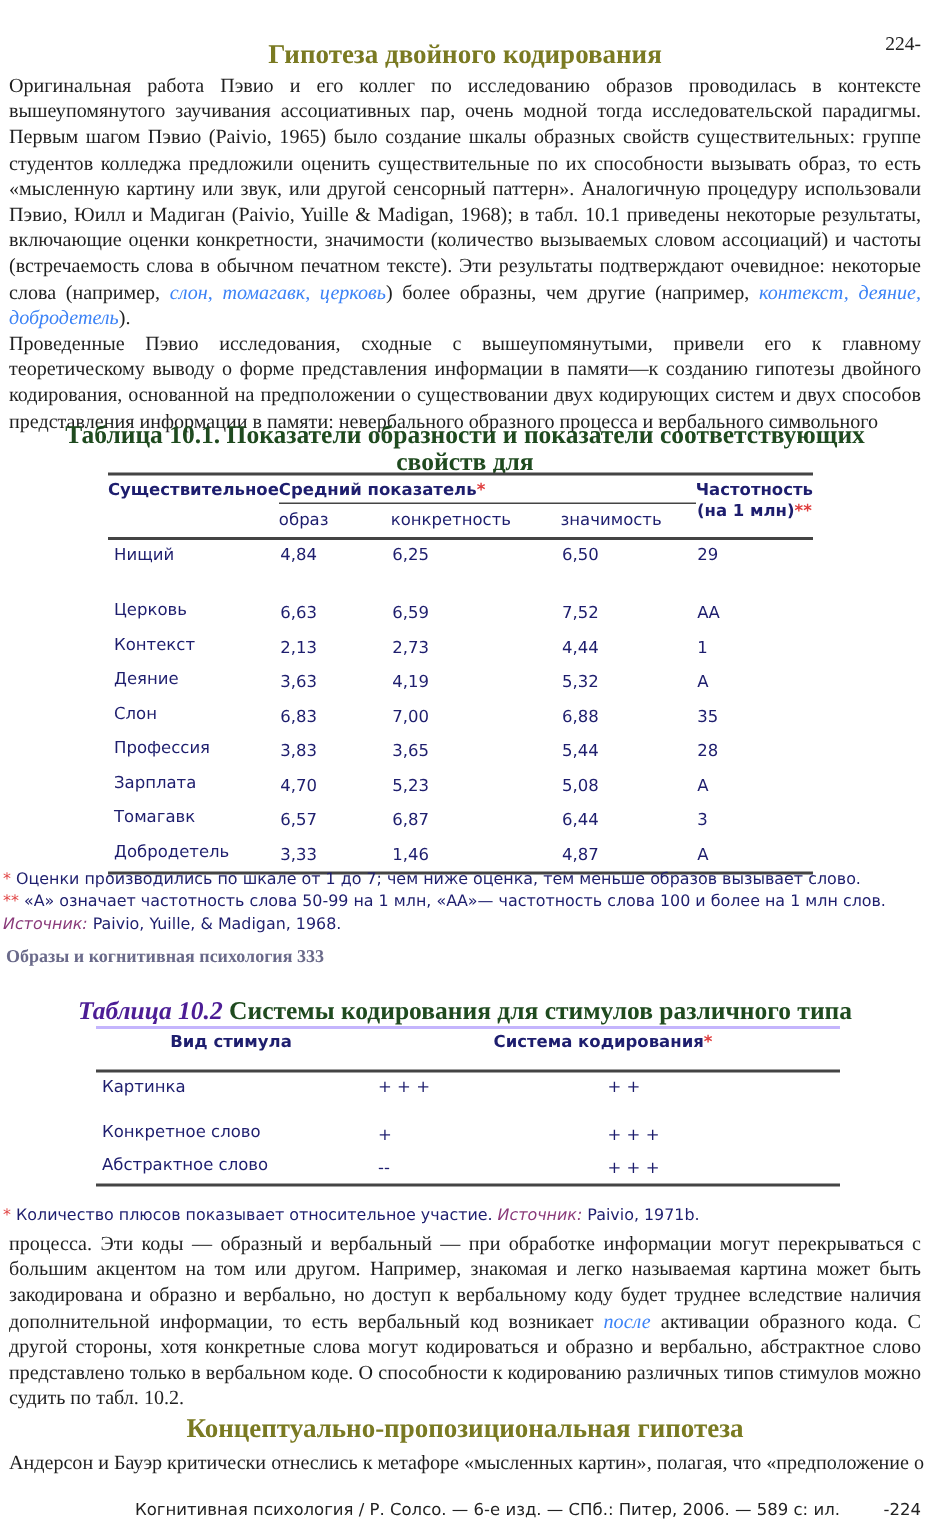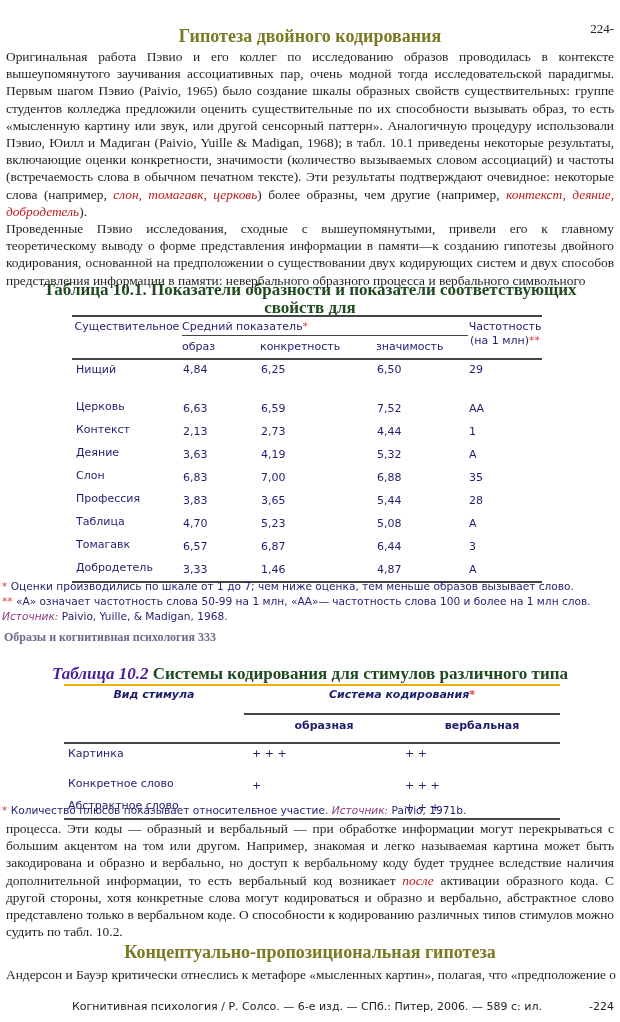--- a/index.html
+++ b/index.html
@@ -1,27 +1,27 @@
 <!DOCTYPE html>
 <html><head>
   <meta charset="utf-8">
   <style>
     html, body { margin: 0; padding: 0; background: #ffffff; }
     body { width: 620px; height: 1022px; position: relative; overflow: hidden; font-family: "Liberation Serif", "DejaVu Serif", serif; color: #1a1a1a; }
     .page-num-top { position: absolute; top: 2px; right: 6px; font-size: 13px; color: #222; margin-top: 19px; }
     .h1 { position: absolute; left: 0; width: 620px; text-align: center; font-weight: bold; font-size: 18px; color: #7a7a22; }
     .para { position: absolute; left: 6px; width: 608px; font-size: 13.4px; line-height: 17.2px; text-align: justify; color: #1f1f1f; }
     .para p { margin: 0; }
-    .em { font-style: italic; color: #b91c1c; }
+    .em { font-style: italic; color: #3b82f6; }
     .t-caption { position: absolute; left: 20px; width: 580px; text-align: center; font-weight: bold; font-size: 17px; line-height: 18px; color: #1f4a1f; }
     .t-caption .em2 { font-style: italic; color: #4c1d95; }
     .sans { font-family: "DejaVu Sans", "Liberation Sans", sans-serif; }
     table { border-collapse: collapse; }
     .tbl1 { position: absolute; left: 72px; width: 470px; top: 315px; font-size: 11px; color: #1e1e6e; }
-    .tbl1 th { font-weight: normal; color: #1e1e6e; vertical-align: top; line-height: 14px; }
+    .tbl1 th { font-weight: bold; color: #1e1e6e; vertical-align: top; line-height: 14px; }
     .tbl1 td { line-height: 14px; }
     .red { color: #e04040; }
     .notes { position: absolute; left: 2px; width: 616px; font-size: 10.6px; line-height: 15px; color: #1e1e6e; }
     .notes .src { font-style: italic; color: #8a3a7a; }
     .subhead { position: absolute; left: 4px; top: 630px; font-weight: bold; font-size: 12px; color: #6a6a8a; }
     .tbl2 { position: absolute; left: 64px; width: 496px; font-size: 11px; color: #1e1e6e; }
     .footer { position: absolute; top: 1000px; left: 0; width: 620px; font-size: 11px; color: #222; }
   </style>
 </head>
 <body>
@@ -96,21 +96,21 @@
         <td>35</td>
       </tr>
     <tr>
         <td style="padding:3px 0 6px 4px">Профессия</td>
         <td>3,83</td>
         <td>3,65</td>
         <td>5,44</td>
         <td>28</td>
       </tr>
     <tr>
-        <td style="padding:3px 0 6px 4px">Таблица</td>
+        <td style="padding:3px 0 6px 4px">Зарплата</td>
         <td>4,70</td>
         <td>5,23</td>
         <td>5,08</td>
         <td>А</td>
       </tr>
     <tr>
         <td style="padding:3px 0 6px 4px">Томагавк</td>
         <td>6,57</td>
         <td>6,87</td>
         <td>6,44</td>
@@ -138,28 +138,23 @@
   <span class="em2">Таблица 10.2</span><span> Системы кодирования для стимулов различного типа</span>
 </div>
 
 <table class="tbl2 sans" style="top:684px;">
   <colgroup>
       <col style="width:180px">
       <col style="width:160px">
       <col style="width:156px">
     </colgroup>
   <thead>
-    <tr style="border-top:2px solid #eab308;font-style:italic;">
+    <tr style="border-top:2px solid #c4b5fd;">
       <th style="text-align:center; padding:2px 0 12px 0; vertical-align:top;">Вид стимула</th>
       <th colspan="2" style="text-align:center; padding:2px 0 12px 0; border-bottom:2px solid #444;"><span>Система кодирования</span><span class="red">*</span></th>
-    </tr>
-    <tr>
-      <td></td>
-      <th style="padding:4px 0 10px 0;">образная</th>
-      <th style="padding:4px 0 10px 0;">вербальная</th>
     </tr>
   </thead>
   <tbody style="border-top:2px solid #444; border-bottom:2px solid #444;">
     <tr>
         <td style="padding:3px 0 14px 4px">Картинка</td>
         <td style="vertical-align:top;padding-top:3px;padding-left:8px">+ + +</td>
         <td style="vertical-align:top;padding-top:3px">+ +</td>
       </tr>
     <tr>
         <td style="padding:3px 0 6px 4px">Конкретное слово</td>
@@ -180,15 +175,15 @@
 
 <div class="para" style="top:820px;">
   <p><span>процесса. Эти коды — образный и вербальный — при обработке информации могут перекрываться с большим акцентом на том или другом. Например, знакомая и легко называемая картина может быть закодирована и образно и вербально, но доступ к вербальному коду будет труднее вследствие наличия дополнительной информации, то есть вербальный код возникает </span><span class="em">после</span><span> активации образного кода. С другой стороны, хотя конкретные слова могут кодироваться и образно и вербально, абстрактное слово представлено только в вербальном коде. О способности к кодированию различных типов стимулов можно судить по табл. 10.2.</span></p>
 </div>
 
 <div class="h1" style="top:942px;">Концептуально-пропозициональная гипотеза</div>
 
 <div class="para" style="top:966px; text-align:left; white-space:nowrap;">Андерсон и Бауэр критически отнеслись к метафоре «мысленных картин», полагая, что «предположение о</div>
 
 <div class="footer sans">
-  <span style="position:absolute; left:72px;">Когнитивная психология / Р. Солсо. — 6-е изд. — СПб.: Питер, 2006. — 589 с: ил.</span>
+  <span style="position:absolute; left:90px;">Когнитивная психология / Р. Солсо. — 6-е изд. — СПб.: Питер, 2006. — 589 с: ил.</span>
   <span style="position:absolute; right:6px;">-224</span>
 </div>
 
 </body></html>

